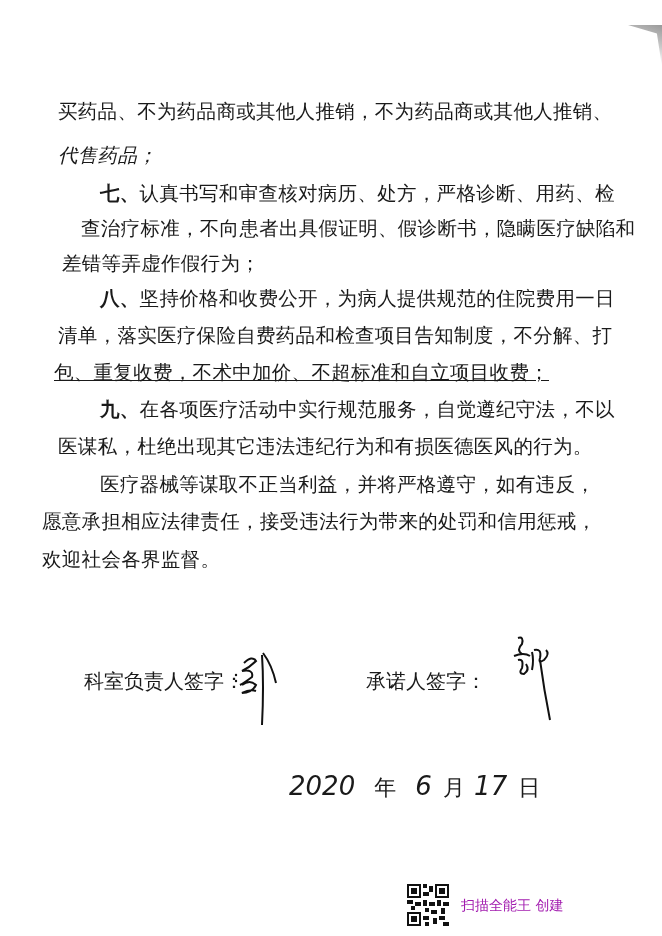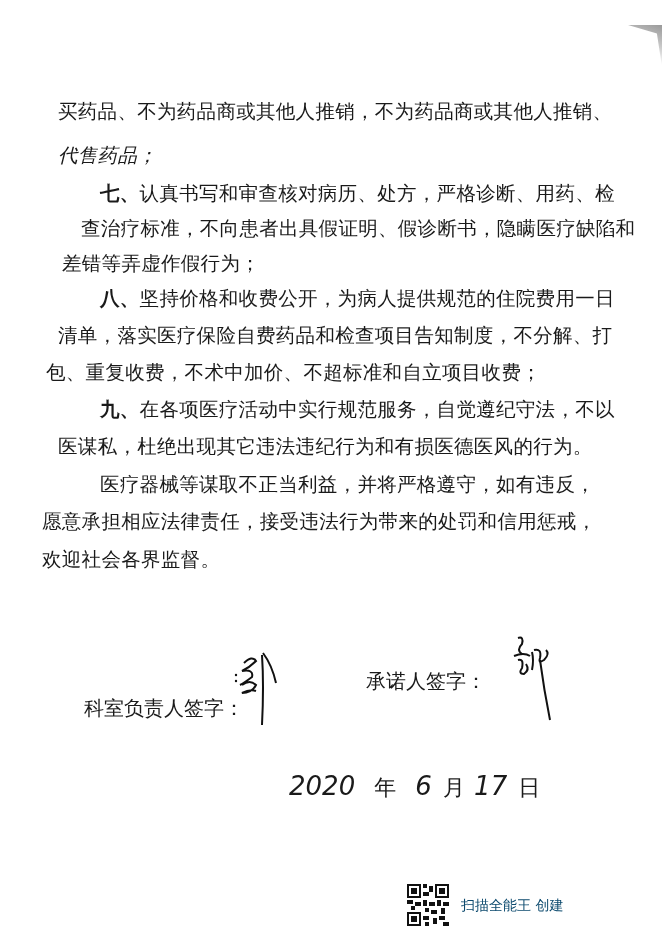--- a/index.html
+++ b/index.html
@@ -17,45 +17,45 @@
   }
   .num { font-weight:bold; }
   .sig-label { position:absolute; font-size:20px; white-space:nowrap; }
   .sig { position:absolute; }
   .date { position:absolute; white-space:nowrap;margin-top:26px; }
   .hand { font-family:"DejaVu Sans", sans-serif; font-style:italic; font-size:26px; }
   .datech { font-size:22px; }
   .qr { position:absolute; left:407px; top:884px; width:42px; height:42px; }
   .footer-text {
     position:absolute; left:461px; top:897px; font-family:"DejaVu Sans", sans-serif;
-    font-size:14px; color:#0c4a6e; white-space:nowrap;
+    font-size:14px; color:#a21caf; white-space:nowrap;
   }
 </style>
 </head>
 <body>
 
 <div class="fold"></div>
 
 <div>
   <div class="line" style="left:58px; top:98px;"><span>买药品、不为药品商或其他人推销，不为药品商或其他人推销、</span></div>
   <div class="line" style="left:58px; top:142px;font-style:italic;"><span>代售药品；</span></div>
   <div class="line" style="left:100px; top:180px;"><span class="num">七、</span><span>认真书写和审查核对病历、处方，严格诊断、用药、检</span></div>
   <div class="line" style="left:58px; top:215px;margin-left:23px;"><span>查治疗标准，不向患者出具假证明、假诊断书，隐瞒医疗缺陷和</span></div>
   <div class="line" style="left:62px; top:250px;font-family:Liberation Serif, serif;"><span>差错等弄虚作假行为；</span></div>
   <div class="line" style="left:100px; top:285px;"><span class="num">八、</span><span>坚持价格和收费公开，为病人提供规范的住院费用一日</span></div>
   <div class="line" style="left:58px; top:322px;"><span>清单，落实医疗保险自费药品和检查项目告知制度，不分解、打</span></div>
-  <div class="line" style="left:46px; top:359px;"><span>包、重复收费，不术中加价、不超标准和自立项目收费；</span></div>
+  <div class="line" style="left:54px; top:359px;text-decoration:underline;"><span>包、重复收费，不术中加价、不超标准和自立项目收费；</span></div>
   <div class="line" style="left:100px; top:396px;"><span class="num">九、</span><span>在各项医疗活动中实行规范服务，自觉遵纪守法，不以</span></div>
   <div class="line" style="left:58px; top:433px;"><span>医谋私，杜绝出现其它违法违纪行为和有损医德医风的行为。</span></div>
   <div class="line" style="left:100px; top:471px;"><span>医疗器械等谋取不正当利益，并将严格遵守，如有违反，</span></div>
   <div class="line" style="left:42px; top:508px;font-family:Liberation Serif, serif;"><span>愿意承担相应法律责任，接受违法行为带来的处罚和信用惩戒，</span></div>
   <div class="line" style="left:42px; top:546px;"><span>欢迎社会各界监督。</span></div>
 </div>
 
-<div class="sig-label" style="left:84px; top:668px;margin-top:27px;">科室负责人签字：</div>
+<div class="sig-label" style="left:84px; top:668px;">科室负责人签字：</div>
 <svg class="sig" style="left:232px; top:645px;" width="60" height="85" viewBox="0 0 60 85">
   <path d="M12 18 Q20 10 24 16 Q18 22 10 26 Q22 24 20 32 Q12 38 8 40 M10 40 Q18 34 24 40 Q20 48 10 48 Q18 44 24 46" fill="none" stroke="#111" stroke-width="2"></path>
   <path d="M30 10 Q32 40 30 80" fill="none" stroke="#111" stroke-width="2"></path>
   <path d="M31 8 Q40 20 44 38" fill="none" stroke="#111" stroke-width="2"></path>
   <circle cx="4" cy="30" r="1.2" fill="#111"></circle>
     <circle cx="4" cy="36" r="1.2" fill="#111"></circle>
 </svg>
 
 <div class="sig-label" style="left:366px; top:668px;">承诺人签字：</div>
 <svg class="sig" style="left:510px; top:630px;" width="50" height="95" viewBox="0 0 50 95">

